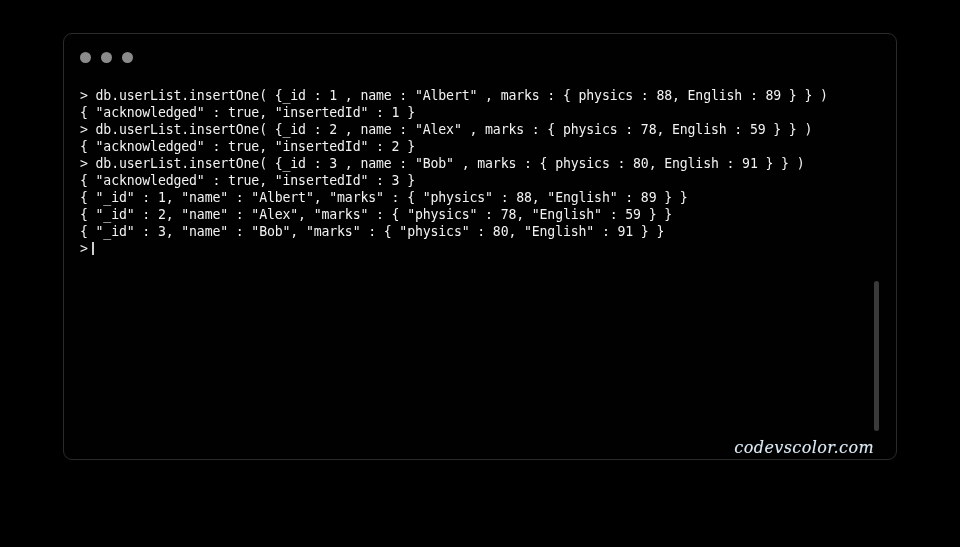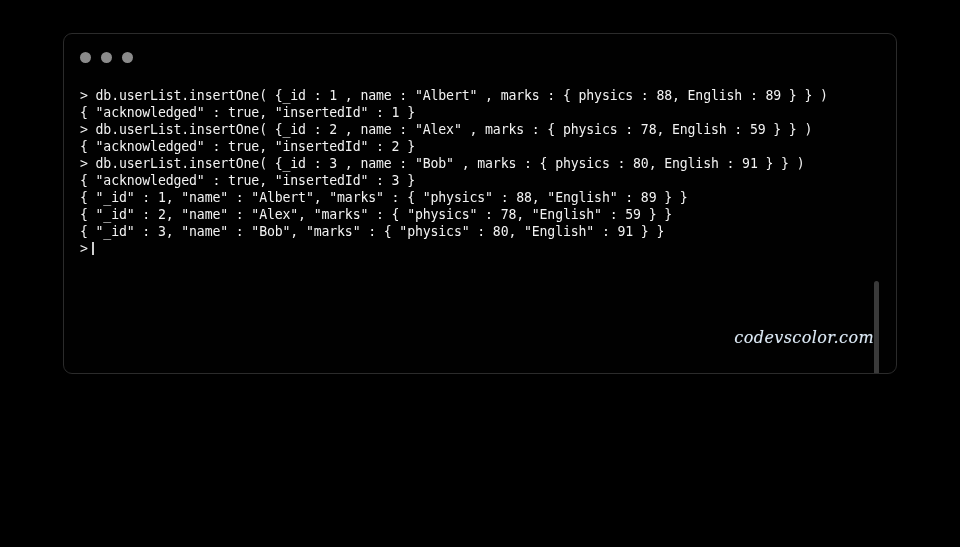--- a/index.html
+++ b/index.html
@@ -20,21 +20,21 @@
     height: 547px;
     background: #000000;
   }
 
   
   #terminal-window {
     position: absolute;
     left: 63px;
     top: 33px;
     width: 834px;
-    height: 341px;
+    height: 427px;
     background: #010101;
     border: 1px solid #2b2b2b;
     border-radius: 9px;
     box-sizing: border-box;
     overflow: hidden;
   }
 
   
   #title-bar {
     position: absolute;
@@ -96,21 +96,21 @@
     width: 5px;
     height: 100%;
     background: #3a3a3a;
     border-radius: 3px;
   }
 
   
   #watermark {
     position: absolute;
     right: 22px;
-    bottom: 26px;
+    bottom: 2px;
     font-family: "DejaVu Serif", serif;
     font-style: italic;
     font-size: 16px;
     color: #dce9f5;
     letter-spacing: 0.4px;
     text-shadow: 0 0 1px rgba(220,233,245,0.4);
   }
 </style>
 </head>
 <body>

